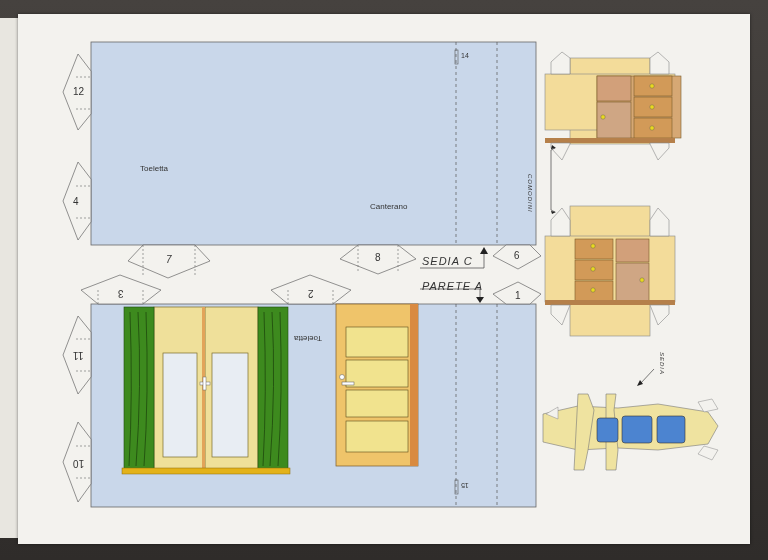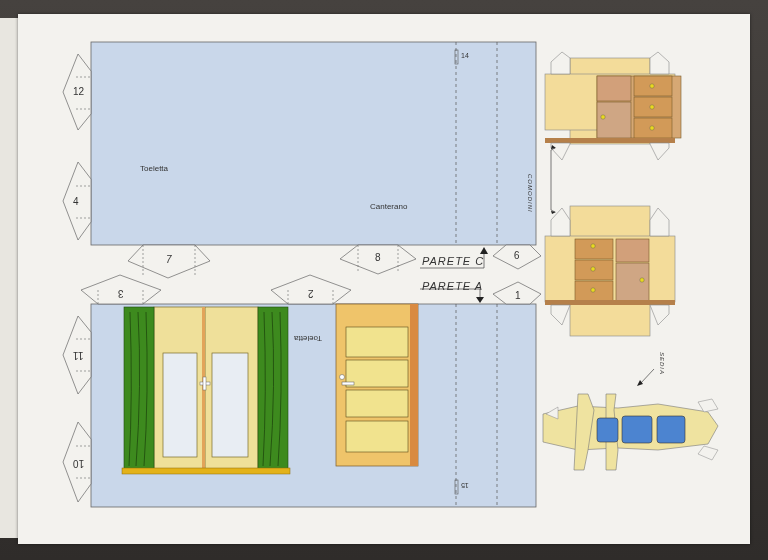--- a/index.html
+++ b/index.html
@@ -160,21 +160,21 @@
 
   <span class="lbl" style="left:122px;top:150px;">Toeletta</span>
   <span class="lbl" style="left:333px;top:188px;margin-left:19px;">Canterano</span>
   <span class="num" style="left:55px;top:72px;">12</span>
   <span class="num" style="left:55px;top:182px;">4</span>
   <span class="num" style="left:148px;top:240px;font-style:italic;">7</span>
   <span class="num" style="left:357px;top:238px;">8</span>
   <span class="num" style="left:496px;top:235px;transform:rotate(180deg);">9</span>
   <span class="num" style="left:443px;top:38px;font-size:7px;">14</span>
 
-  <span class="it" style="left:404px;top:241px;">PARETE C</span>
+  <span class="it" style="left:404px;top:241px;">SEDIA C</span>
   <span class="it" style="left:404px;top:266px;">PARETE A</span>
 
   <span class="lbl" style="left:276px;top:320px;transform:rotate(180deg);">Toeletta</span>
   <span class="num" style="left:100px;top:274px;transform:rotate(180deg);">3</span>
   <span class="num" style="left:290px;top:274px;transform:rotate(180deg);">2</span>
   <span class="num" style="left:497px;top:276px;">1</span>
   <span class="num" style="left:55px;top:336px;transform:rotate(180deg);">11</span>
   <span class="num" style="left:55px;top:444px;transform:rotate(180deg);">10</span>
   <span class="num" style="left:443px;top:468px;font-size:7px;transform:rotate(180deg);">15</span>
 

